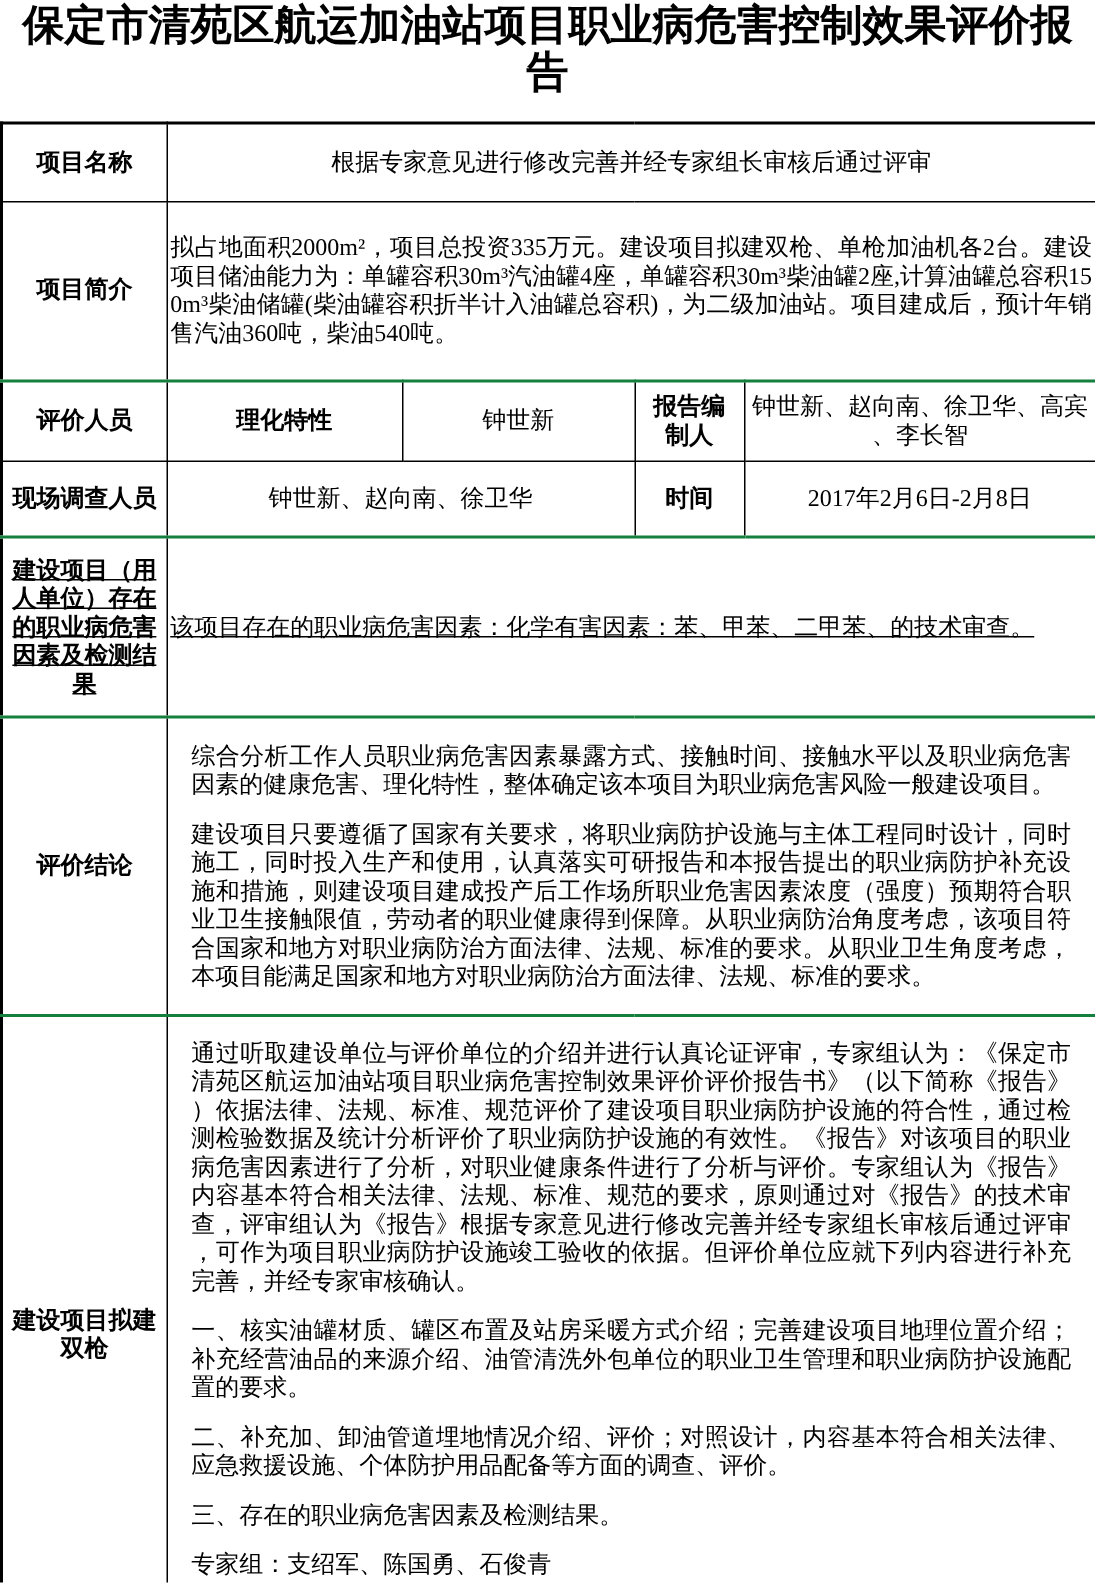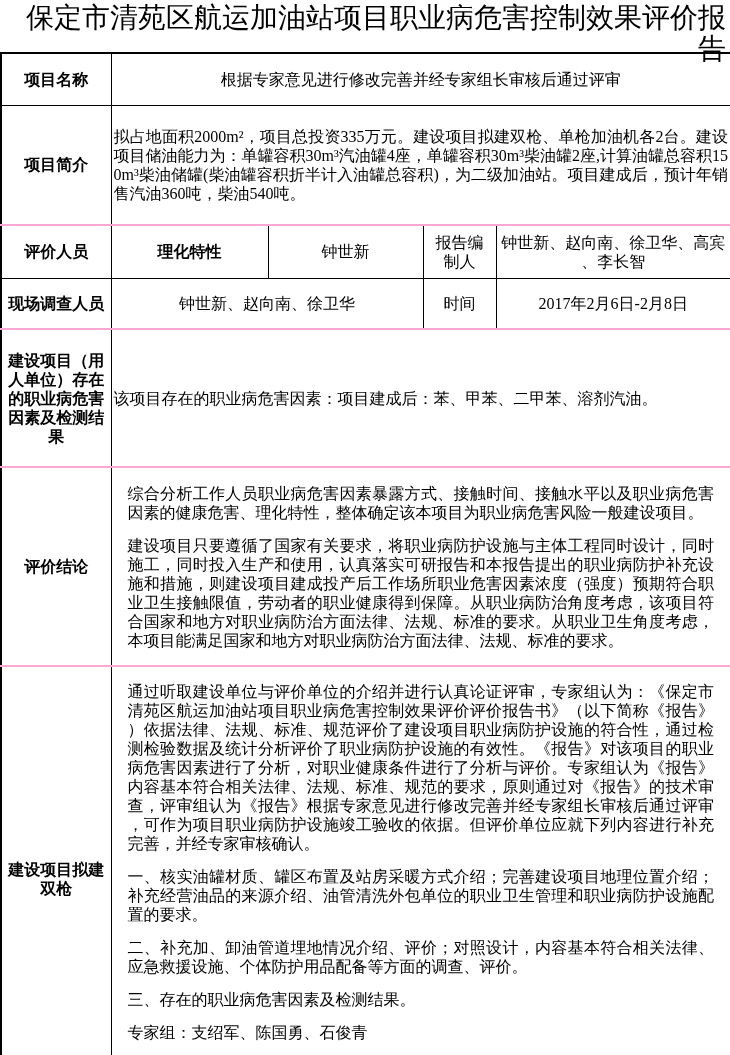--- a/index.html
+++ b/index.html
@@ -7,52 +7,52 @@
     padding: 0;
     background: #ffffff;
     color: #000000;
     width: 730px;
     font-family: "Liberation Serif", "DejaVu Serif", serif;
   }
   .page { width: 730px; height: 1055px; overflow: hidden; }
   .doc-title {
     width: 730px;
     box-sizing: border-box;
-    height: 52px;
+    height: 81px;
     padding: 2px 4px 0 4px;
     font-size: 28px;
     line-height: 31px;
-    font-weight: normal;
-    text-align: right;
+    font-weight: bold;
+    text-align: center;
     line-break: anywhere;
   }
   table.report {
     width: 730px;
     table-layout: fixed;
     border-collapse: collapse;
     border: 2px solid #000;
   }
   td {
     border: 1px solid #000;
     font-size: 16px;
     line-height: 19px;
     padding: 1px 3px;
     overflow: hidden;
     box-sizing: border-box;
     vertical-align: middle;
   }
-  tr.sep-bottom td { border-bottom: 2px solid #f9a8d4; }
+  tr.sep-bottom td { border-bottom: 2px solid #15803d; }
   td.label {
     font-weight: bold;
     text-align: center;
     padding: 1px 2px;
     line-break: anywhere;
   }
   td.label-narrow {
-    font-weight: normal;
+    font-weight: bold;
     text-align: center;
     padding: 1px 6px;
     line-break: anywhere;
   }
   td.center { text-align: center; }
   td.para {
     text-align: justify;
     padding: 1px 2px;
     line-break: anywhere;
   }
@@ -97,23 +97,23 @@
       <td class="center names">钟世新、赵向南、徐卫华、高宾、李长智</td>
     </tr>
 
     <tr class="sep-bottom" style="height:51px;">
       <td class="label">现场调查人员</td>
       <td class="center" colspan="3">钟世新、赵向南、徐卫华</td>
       <td class="label-narrow">时间</td>
       <td class="center">2017年2月6日-2月8日</td>
     </tr>
 
-    <tr class="sep-bottom" style="height:138px;">
+    <tr class="sep-bottom" style="height:120px;text-decoration:underline;">
       <td class="label">建设项目（用人单位）存在的职业病危害因素及检测结果</td>
-      <td class="para" colspan="5">该项目存在的职业病危害因素：项目建成后：苯、甲苯、二甲苯、溶剂汽油。</td>
+      <td class="para" colspan="5">该项目存在的职业病危害因素：化学有害因素：苯、甲苯、二甲苯、的技术审查。</td>
     </tr>
 
     <tr class="sep-bottom" style="height:199px;">
       <td class="label">评价结论</td>
       <td class="para" colspan="5">
         <div>综合分析工作人员职业病危害因素暴露方式、接触时间、接触水平以及职业病危害因素的健康危害、理化特性，整体确定该本项目为职业病危害风险一般建设项目。</div>
         <div>建设项目只要遵循了国家有关要求，将职业病防护设施与主体工程同时设计，同时施工，同时投入生产和使用，认真落实可研报告和本报告提出的职业病防护补充设施和措施，则建设项目建成投产后工作场所职业危害因素浓度（强度）预期符合职业卫生接触限值，劳动者的职业健康得到保障。从职业病防治角度考虑，该项目符合国家和地方对职业病防治方面法律、法规、标准的要求。从职业卫生角度考虑，本项目能满足国家和地方对职业病防治方面法律、法规、标准的要求。</div>
       </td>
     </tr>
 

